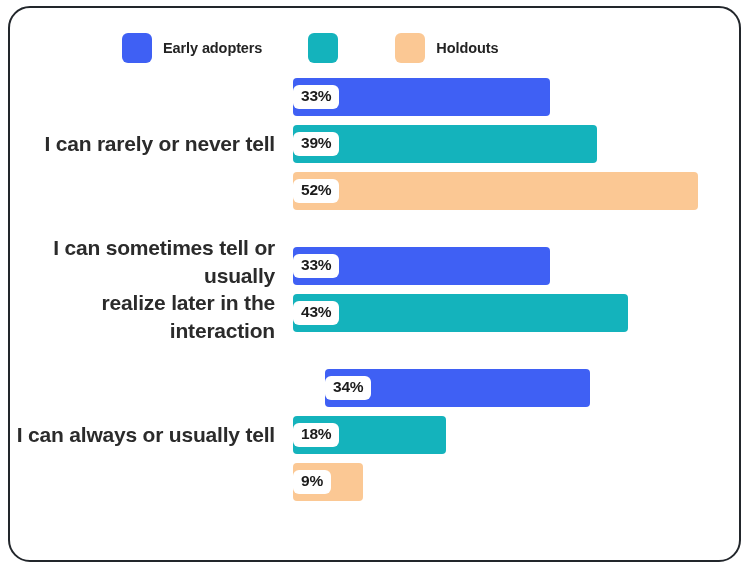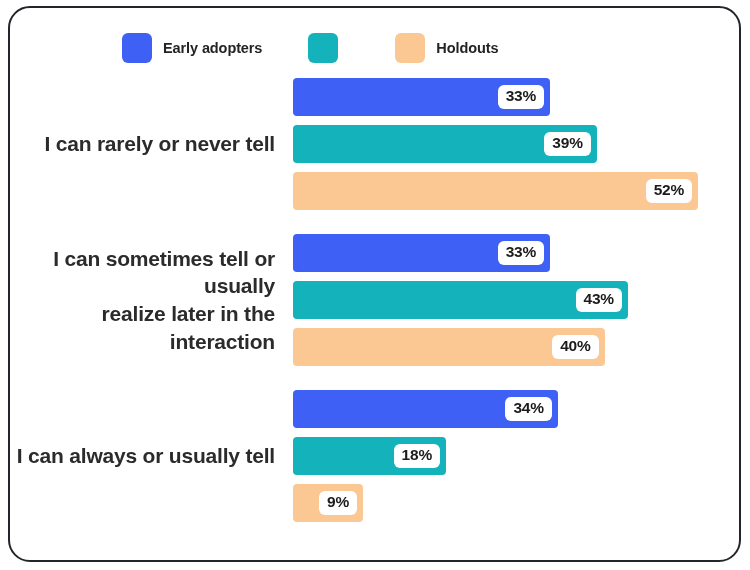--- a/index.html
+++ b/index.html
@@ -96,21 +96,20 @@
     align-items: center;
   }
   .bar-row:last-child { margin-bottom: 0; }
 
   .bar {
     height: 38px;
     border-radius: 4px;
     position: relative;
     display: flex;
     align-items: center;
-    justify-content: flex-end;
     box-sizing: border-box;
   }
   .bar-value {
     position: relative;
     margin-right: 6px;
     background: #ffffff;
     color: #1b1b1b;
     font-size: 15.5px;
     font-weight: bold;
     padding: 3px 8px 4px 8px;
@@ -177,35 +176,30 @@
         <div class="bar-row">
           <div class="bar" style="background: rgb(63, 96, 244); width: 257.07px;">
             <span class="bar-value">33%</span>
           </div>
         </div>
         <div class="bar-row">
           <div class="bar" style="background: rgb(20, 179, 188); width: 334.97px;">
             <span class="bar-value">43%</span>
           </div>
         </div>
-        <div class="bar-row">
-          <div class="bar" style="background: rgb(251, 200, 148); width: 311.6px;">
-            <span class="bar-value">40%</span>
-          </div>
-        </div>
       </div>
     </div>
 
     <div class="group">
       <div class="cat-label">
         <span>I can always or usually tell</span>
       </div>
       <div class="bars">
         <div class="bar-row">
-          <div class="bar" style="background: rgb(63, 96, 244); width: 264.86px;">
+          <div class="bar" style="background: rgb(63, 96, 244); width: 264.86px; margin-left: 32px;">
             <span class="bar-value">34%</span>
           </div>
         </div>
         <div class="bar-row">
           <div class="bar" style="background: rgb(20, 179, 188); width: 153px;">
             <span class="bar-value">18%</span>
           </div>
         </div>
         <div class="bar-row">
           <div class="bar" style="background: rgb(251, 200, 148); width: 70.11px;">

